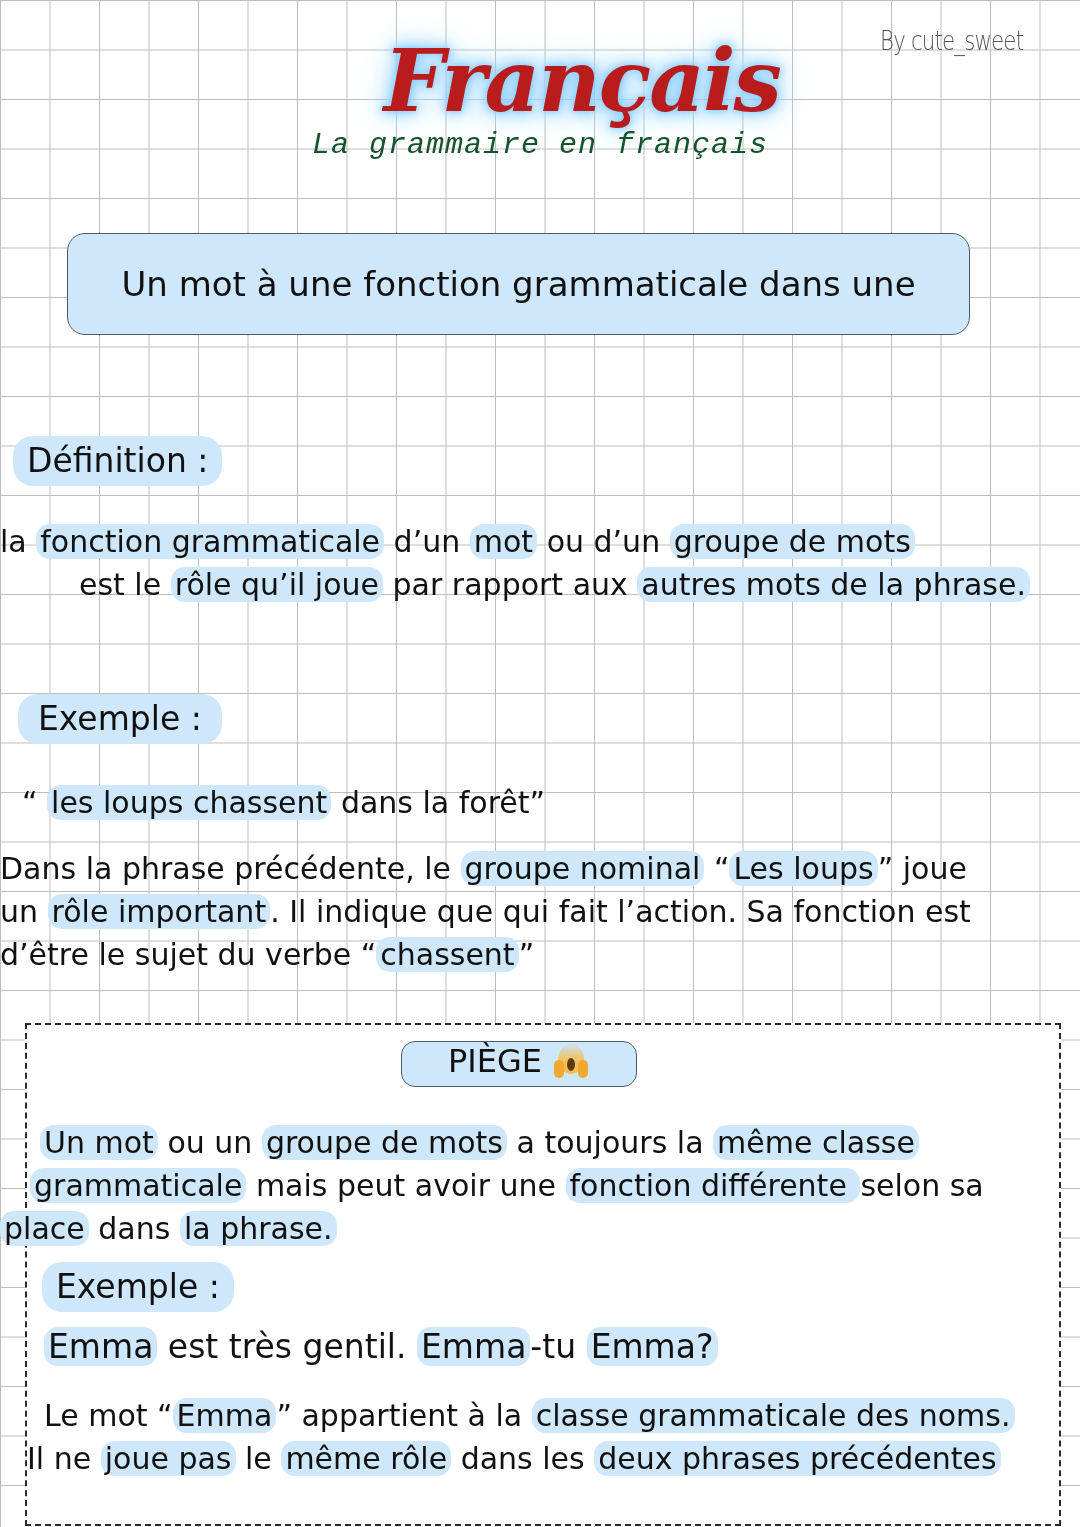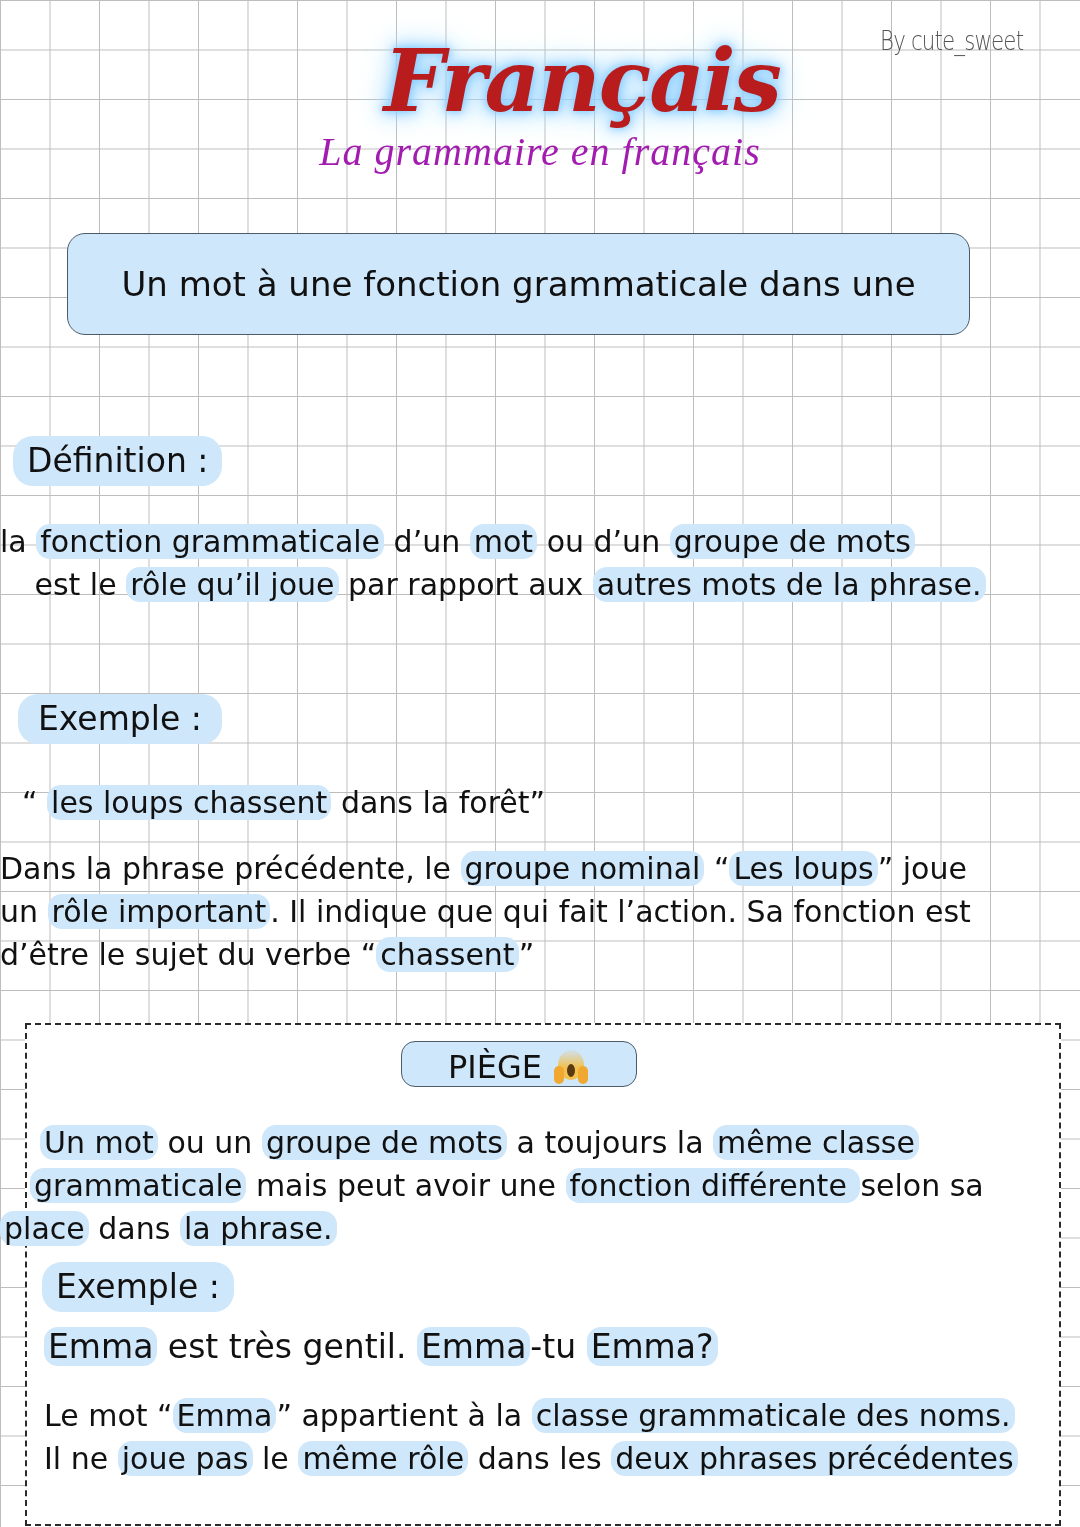--- a/index.html
+++ b/index.html
@@ -41,24 +41,24 @@
       letter-spacing: -2px;
       text-shadow:
         0 0 6px #8fd0ff,
         0 0 14px #7cc6ff,
         0 0 26px #a9dcff,
         0 0 40px #c4e7ff;
     }
     .subtitle {
       left: 170px; top: 128px; width: 740px;
       text-align: center;
-      font-family: Liberation Serif, serif;
+      font-family: Liberation Mono, monospace;
       font-style: italic;
-      font-size: 40px;
-      color: #a21caf;
+      font-size: 30px;
+      color: #14532d;
       letter-spacing: 1px;
     }
 
     
     .def-box {
       left: 67px; top: 233px; width: 903px; height: 102px;
       background: #cfe7fb;
       border: 1.5px solid #4d5b68;
       border-radius: 18px;
       box-sizing: border-box;
@@ -95,21 +95,21 @@
       border: 2px dashed #2a2a2a;
       background: #ffffff;
       box-sizing: border-box;
     }
     .trap-label {
       left: 401px; top: 1041px; width: 236px; height: 46px;
       background: #cfe7fb;
       border: 1.5px solid #4d5b68;
       border-radius: 14px;
       box-sizing: border-box;
-      display: flex; align-items: flex-end; justify-content: center;
+      display: flex; align-items: flex-start; justify-content: center;
       gap: 10px;
       font-size: 32px;
       color: #111;
     }
     .emoji {
       display: inline-block;
       width: 38px; height: 38px;
       position: relative;
     }
     .emoji .face {
@@ -137,21 +137,21 @@
 <div class="abs subtitle">La grammaire en français</div>
 
 <div class="abs def-box">
   <div>
     <div>Un mot à une fonction grammaticale dans une</div>
   </div>
 </div>
 
 <div class="abs tag" style="left:13px; top:436px;">Définition :</div>
 <div class="abs para" style="left:0; width:1030px; top:520px;"><span>la </span><span class="hl">fonction grammaticale</span><span> d’un </span><span class="hl">mot</span><span> ou d’un </span><span class="hl">groupe de mots</span></div>
-<div class="abs para" style="left:0; width:1020px; top:563px; text-align:center; padding-left:0;"><span>est le </span><span class="hl">rôle qu’il joue</span><span> par rapport aux </span><span class="hl">autres mots de la phrase.</span></div>
+<div class="abs para" style="left:0; width:1020px; top:563px; text-align:right; padding-left:10px;"><span>est le </span><span class="hl">rôle qu’il joue</span><span> par rapport aux </span><span class="hl">autres mots de la phrase.</span></div>
 
 <div class="abs tag" style="left:18px; top:694px; padding:0 20px;">Exemple :</div>
 <div class="abs para" style="left:22px; top:781px; text-align:left;"><span>“ </span><span class="hl">les loups chassent</span><span> dans la forêt”</span></div>
 <div class="abs para" style="left:0; width:1070px; top:847px;"><span>Dans la phrase précédente, le </span><span class="hl">groupe nominal</span><span> “</span><span class="hl">Les loups</span><span>” joue</span></div>
 <div class="abs para" style="left:0; width:1070px; top:890px;"><span>un </span><span class="hl">rôle important</span><span>. Il indique que qui fait l’action. Sa fonction est</span></div>
 <div class="abs para" style="left:0; width:1090px; top:933px;"><span>d’être le sujet du verbe “</span><span class="hl">chassent</span><span>”</span></div>
 
 <div class="abs trap-box"></div>
 <div class="abs trap-label">
   <span>PIÈGE</span>
@@ -162,13 +162,13 @@
       <span class="hand-r"></span>
   </span>
 </div>
 <div class="abs para" style="left:40px; width:1030px; top:1121px;"><span class="hl">Un  mot</span><span> ou un </span><span class="hl">groupe de mots</span><span> a toujours la </span><span class="hl">même classe </span></div>
 <div class="abs para" style="left:30px; width:1020px; top:1164px; text-align:left;"><span class="hl"> grammaticale</span><span> mais peut avoir une </span><span class="hl">fonction différente </span><span>selon sa</span></div>
 <div class="abs para" style="left:0; width:1110px; top:1207px;"><span class="hl">place</span><span> dans </span><span class="hl">la phrase.</span></div>
 
 <div class="abs tag" style="left:42px; top:1262px; padding:0 14px;">Exemple :</div>
 <div class="abs para" style="left:44px; top:1325px; font-size:33px; text-align:left;"><span class="hl">Emma</span><span> est très gentil. </span><span class="hl">Emma</span><span>-tu </span><span class="hl">Emma?</span></div>
 <div class="abs para" style="left:44px; top:1394px; text-align:left;"><span>Le mot “</span><span class="hl">Emma</span><span>” appartient à la </span><span class="hl">classe grammaticale des noms.</span></div>
-<div class="abs para" style="left:44px; top:1437px; text-align:left;"><span>Il ne </span><span class="hl">joue pas</span><span> le </span><span class="hl">même rôle</span><span> dans les </span><span class="hl">deux phrases précédentes</span></div>
+<div class="abs para" style="left:27px; top:1437px; text-align:left;"><span>Il ne </span><span class="hl">joue pas</span><span> le </span><span class="hl">même rôle</span><span> dans les </span><span class="hl">deux phrases précédentes</span></div>
 
 </body></html>

